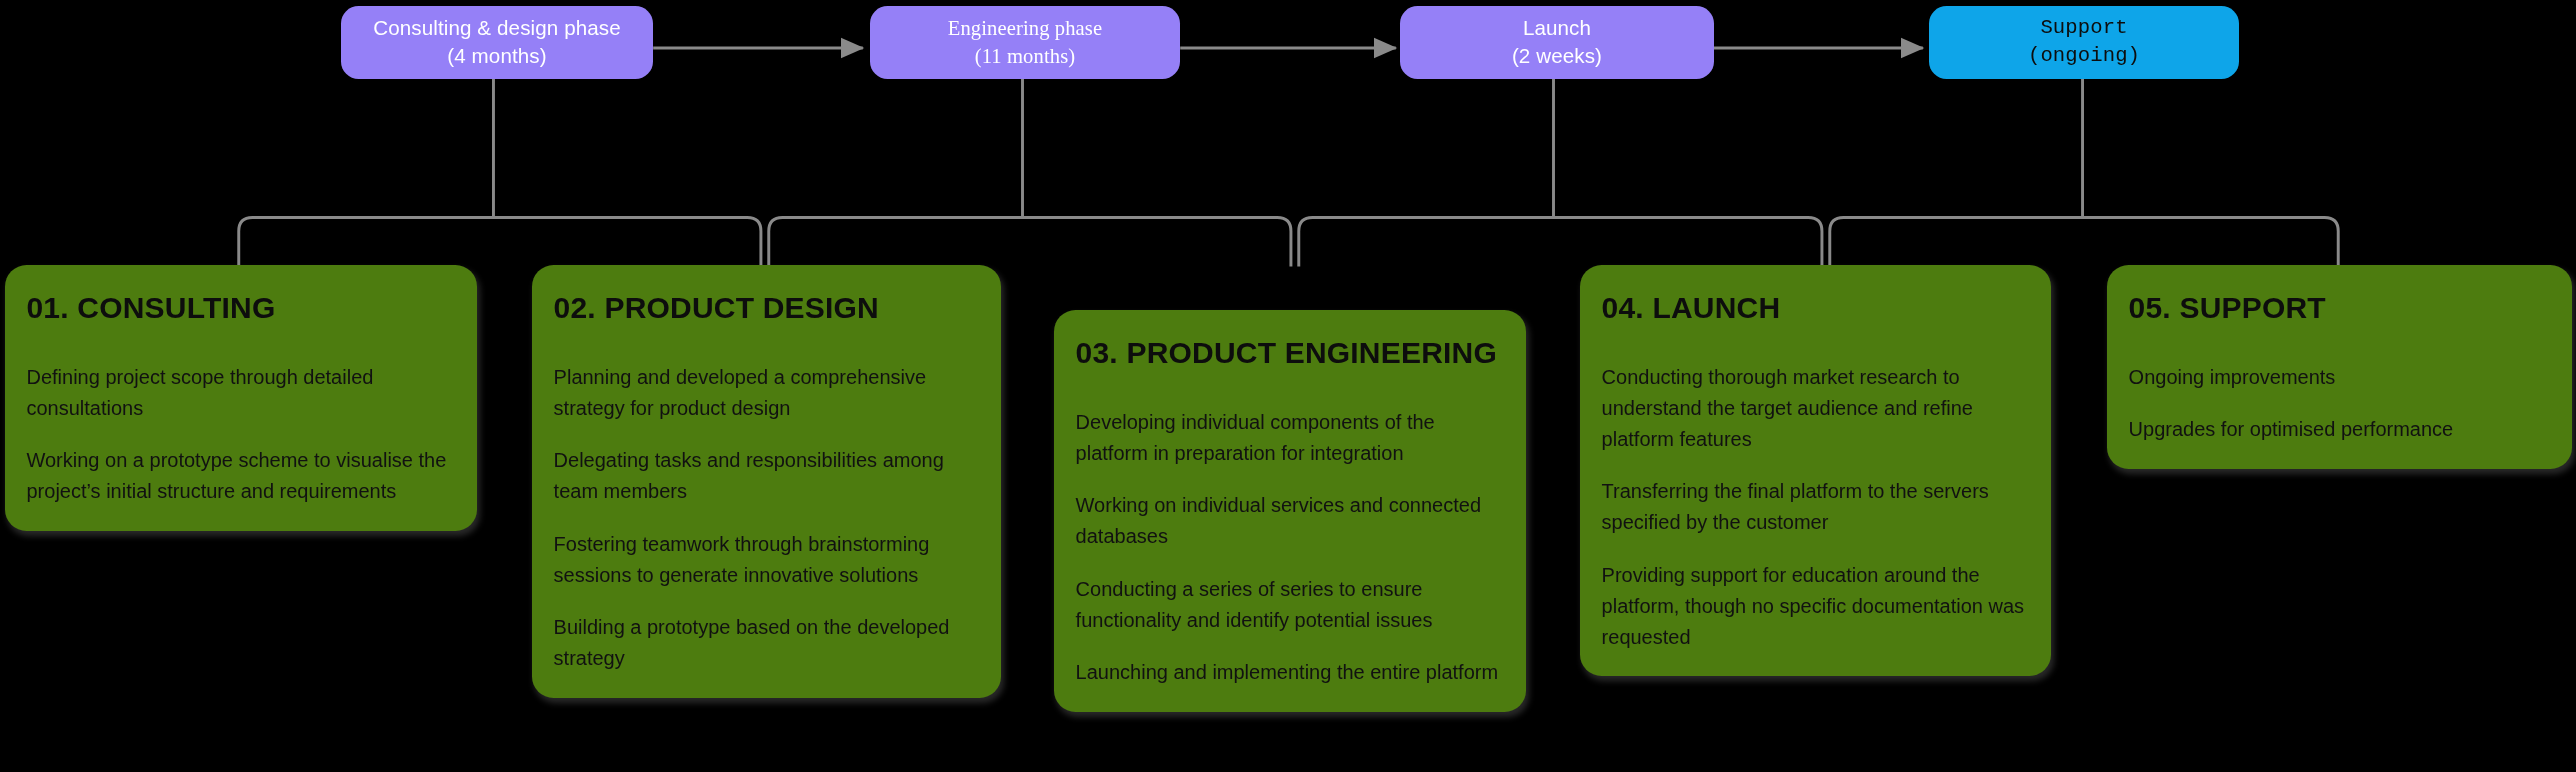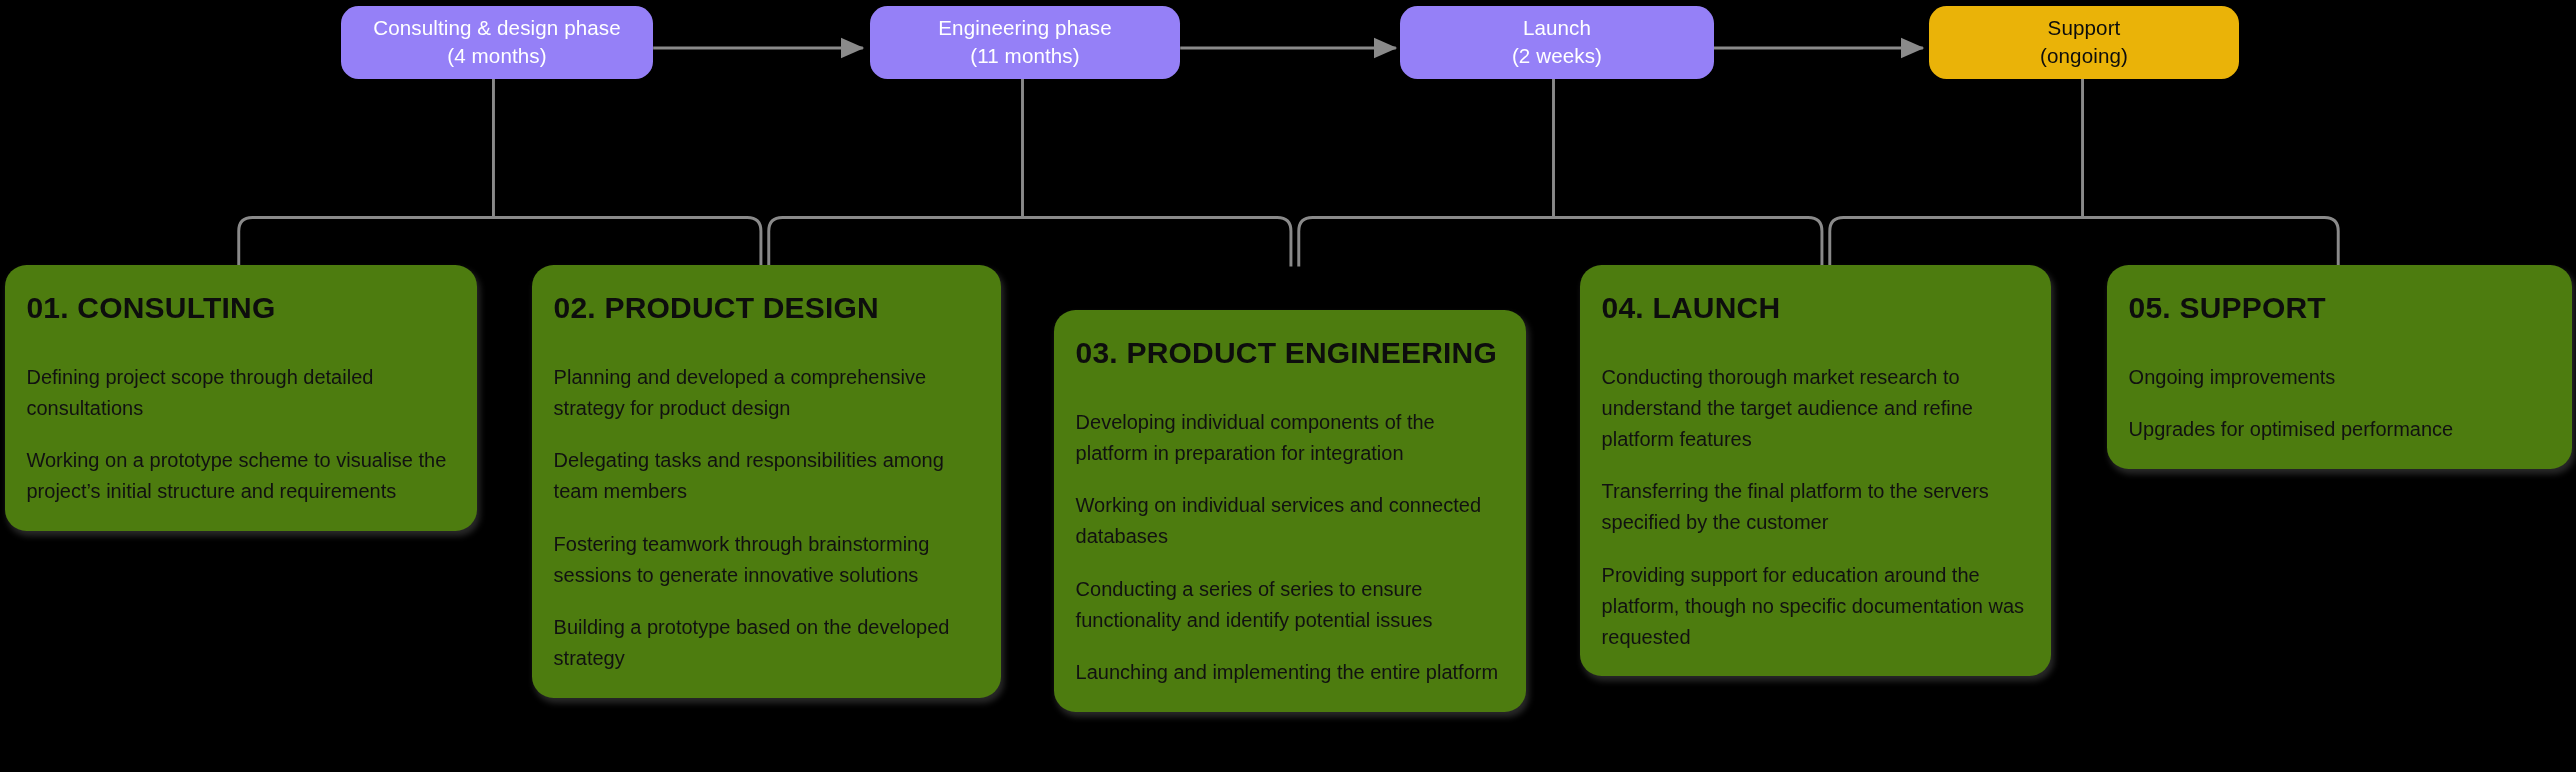--- a/index.html
+++ b/index.html
@@ -111,31 +111,31 @@
       <path d="M2125,80 L2125,222"></path>
       <path d="M1867,272 L1867,236 Q1867,222 1881,222 L2372,222 Q2386,222 2386,236 L2386,272"></path>
     </g>
   </svg>
 
   <div class="phase" style="left:341px; width:312px; background:#9580F7; color:#FFFFFF;">
     <span class="ln">Consulting &amp; design phase</span>
     <span class="ln">(4 months)</span>
   </div>
 
-  <div class="phase" style="left:870px; width:310px; background:#9580F7; color:#FFFFFF;">
+  <div class="phase" style="left:870px; width:310px; background:#9580F7; color:#FFFFFF;font-family:Liberation Serif, serif;">
     <span class="ln">Engineering phase</span>
     <span class="ln">(11 months)</span>
   </div>
 
   <div class="phase" style="left:1400px; width:314px; background:#9580F7; color:#FFFFFF;">
     <span class="ln">Launch</span>
     <span class="ln">(2 weeks)</span>
   </div>
 
-  <div class="phase" style="left:1929px; width:310px; background:#eab308; color:#0D0D0D;">
+  <div class="phase" style="left:1929px; width:310px; background:#0ea5e9; color:#0D0D0D;font-family:Liberation Mono, monospace;">
     <span class="ln">Support</span>
     <span class="ln">(ongoing)</span>
   </div>
 
   <div class="card" style="left:4.9px; top:265px; width:472px;">
     <div class="card-title">01. CONSULTING</div>
     <div class="card-body">
       <div class="bullet">Defining project scope through detailed consultations</div>
       <div class="bullet">Working on a prototype scheme to visualise the project’s initial structure and requirements</div>
     </div>

